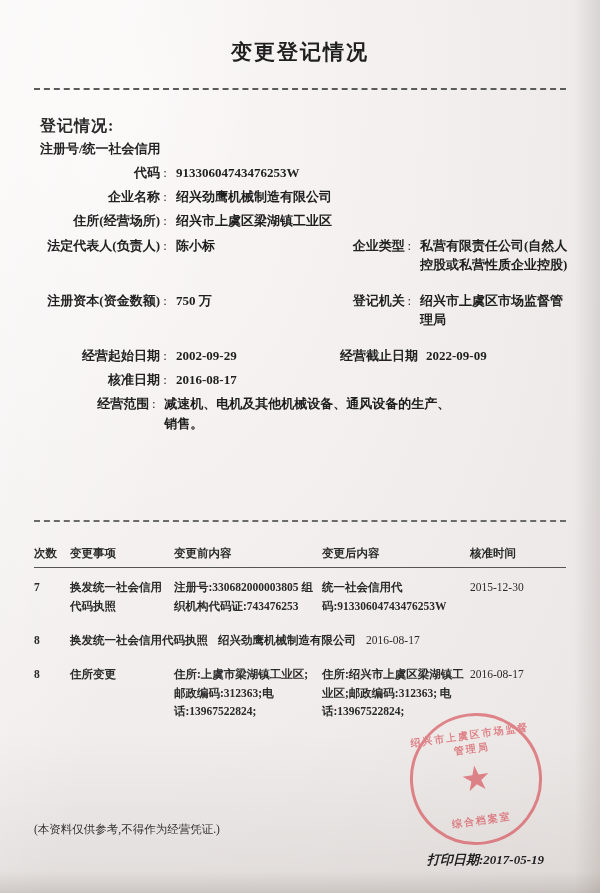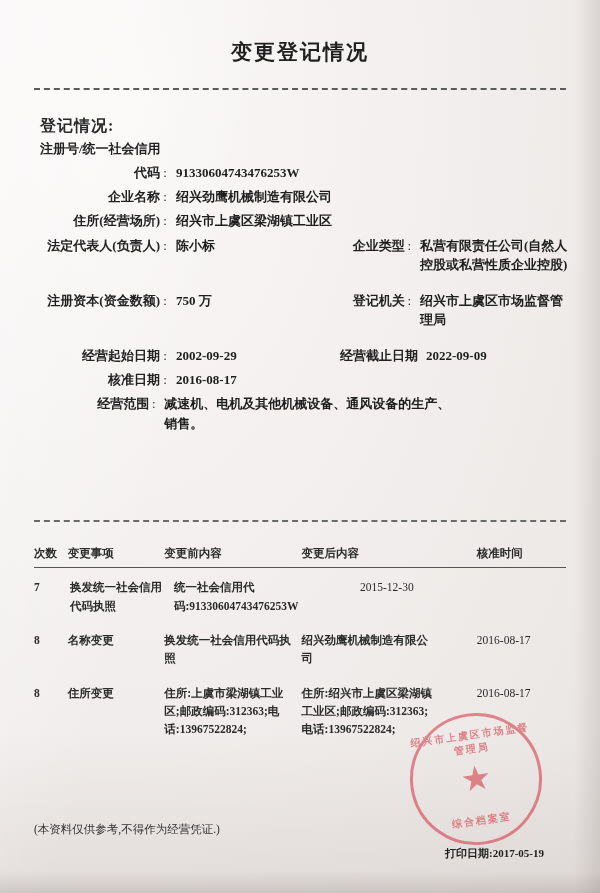--- a/index.html
+++ b/index.html
@@ -118,21 +118,21 @@
     padding-bottom: 6px;
   }
   .thead .c, .trow .c {
     padding-right: 6px;
     box-sizing: border-box;
   }
   .c1 { width: 36px; }
   .c2 { width: 104px; }
   .c3 { width: 148px; }
   .c4 { width: 148px; }
-  .c5 { width: 96px; margin-left: 38px; }
+  .c5 { width: 96px; }
   .hline {
     border-top: 1.5px solid #555;
     margin-bottom: 10px;
   }
   .trow {
     display: flex;
     margin-bottom: 16px;
     line-height: 1.6;
   }
   .trow .c2, .trow .c3, .trow .c4 {
@@ -147,24 +147,25 @@
   .footnote {
     position: absolute;
     left: 34px;
     bottom: 56px;
     font-size: 11.5px;
     color: #333;
   }
   .printdate {
     position: absolute;
     right: 56px;
-    bottom: 32px;
-    font-size: 11px;
+    bottom: 24px;
+    font-size: 13px;
     font-weight: bold;
     color: #1f1f1f;
+    font-style: italic;
   }
   
   .seal {
     position: absolute;
     right: 58px;
     bottom: 48px;
     width: 126px;
     height: 126px;
     border: 3px solid #d6454f;
     border-radius: 50%;
@@ -324,27 +325,27 @@
       <div class="c c2">变更事项</div>
       <div class="c c3">变更前内容</div>
       <div class="c c4">变更后内容</div>
       <div class="c c5">核准时间</div>
     </div>
     <div class="hline"></div>
 
     <div class="trow">
       <div class="c c1">7</div>
       <div class="c c2">换发统一社会信用代码执照</div>
+      <div class="c c3">注册号:330682000003805 组织机构代码证:743476253</div>
       <div class="c c4">统一社会信用代码:91330604743476253W</div>
       <div class="c c5">2015-12-30</div>
     </div>
 
     <div class="trow">
       <div class="c c1">8</div>
-      <div class="c c2">名称变更</div>
       <div class="c c3">换发统一社会信用代码执照</div>
       <div class="c c4">绍兴劲鹰机械制造有限公司</div>
       <div class="c c5">2016-08-17</div>
     </div>
 
     <div class="trow">
       <div class="c c1">8</div>
       <div class="c c2">住所变更</div>
       <div class="c c3">住所:上虞市梁湖镇工业区;邮政编码:312363;电话:13967522824;</div>
       <div class="c c4">住所:绍兴市上虞区梁湖镇工业区;邮政编码:312363; 电话:13967522824;</div>

